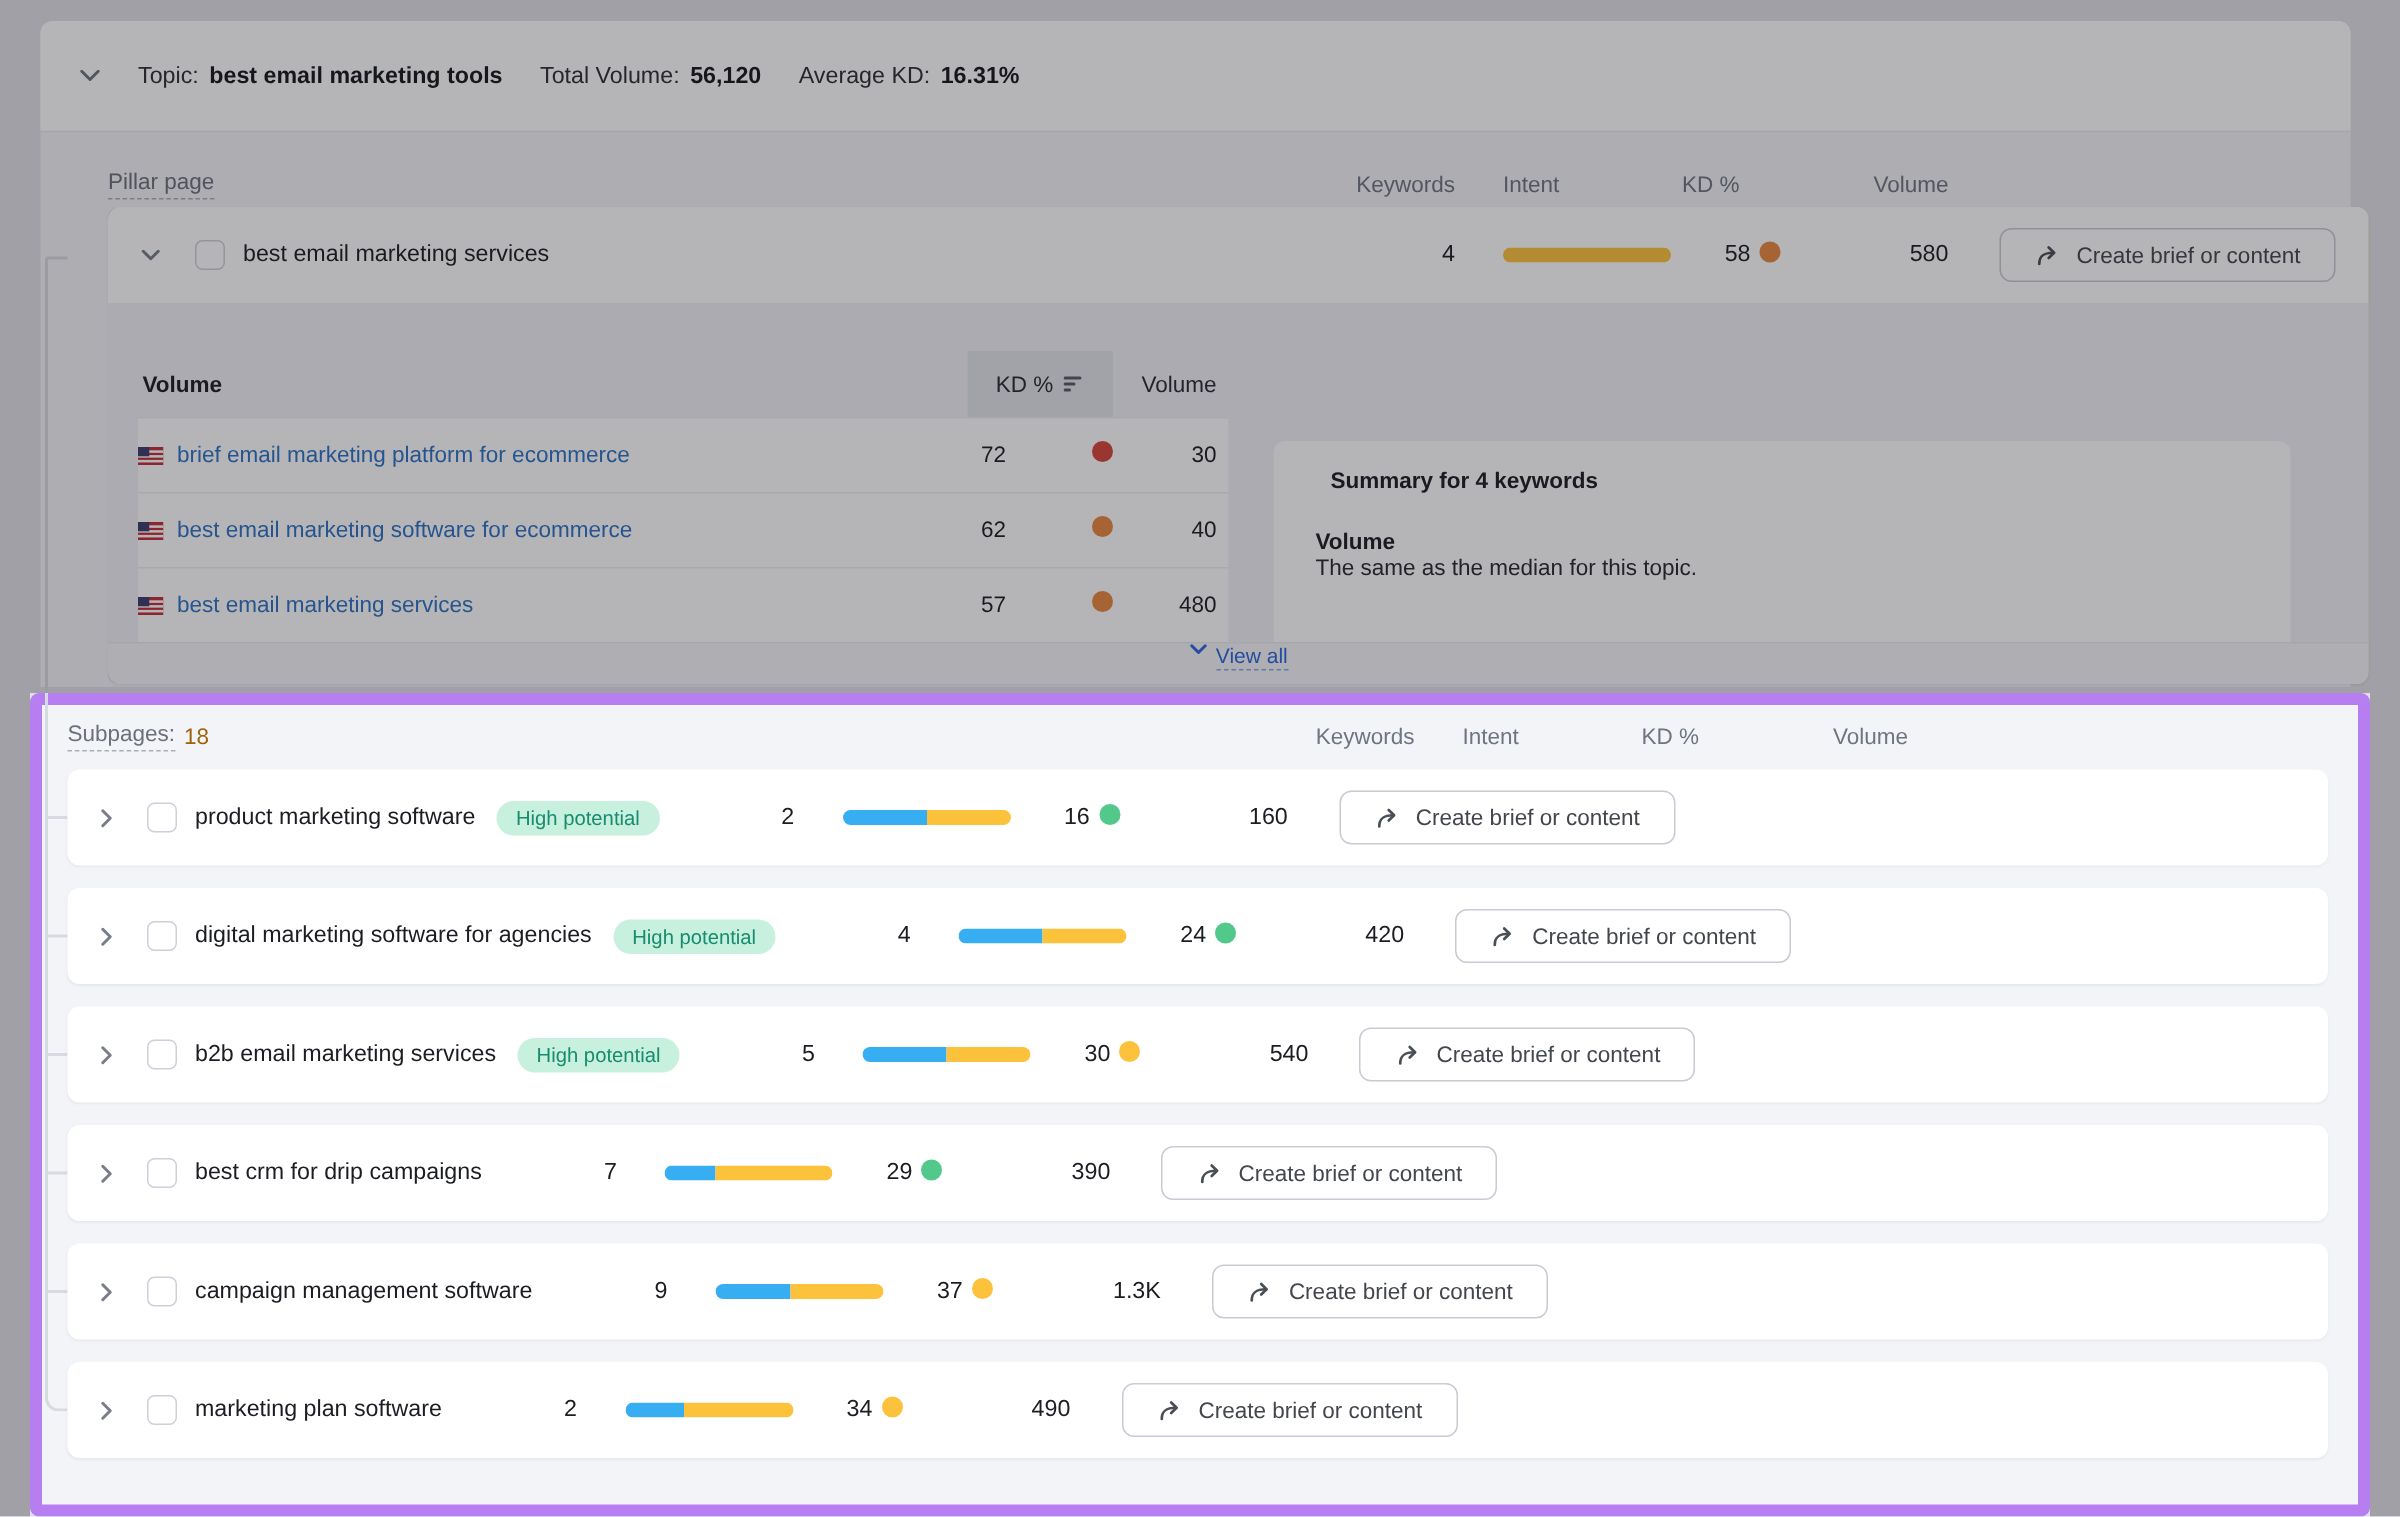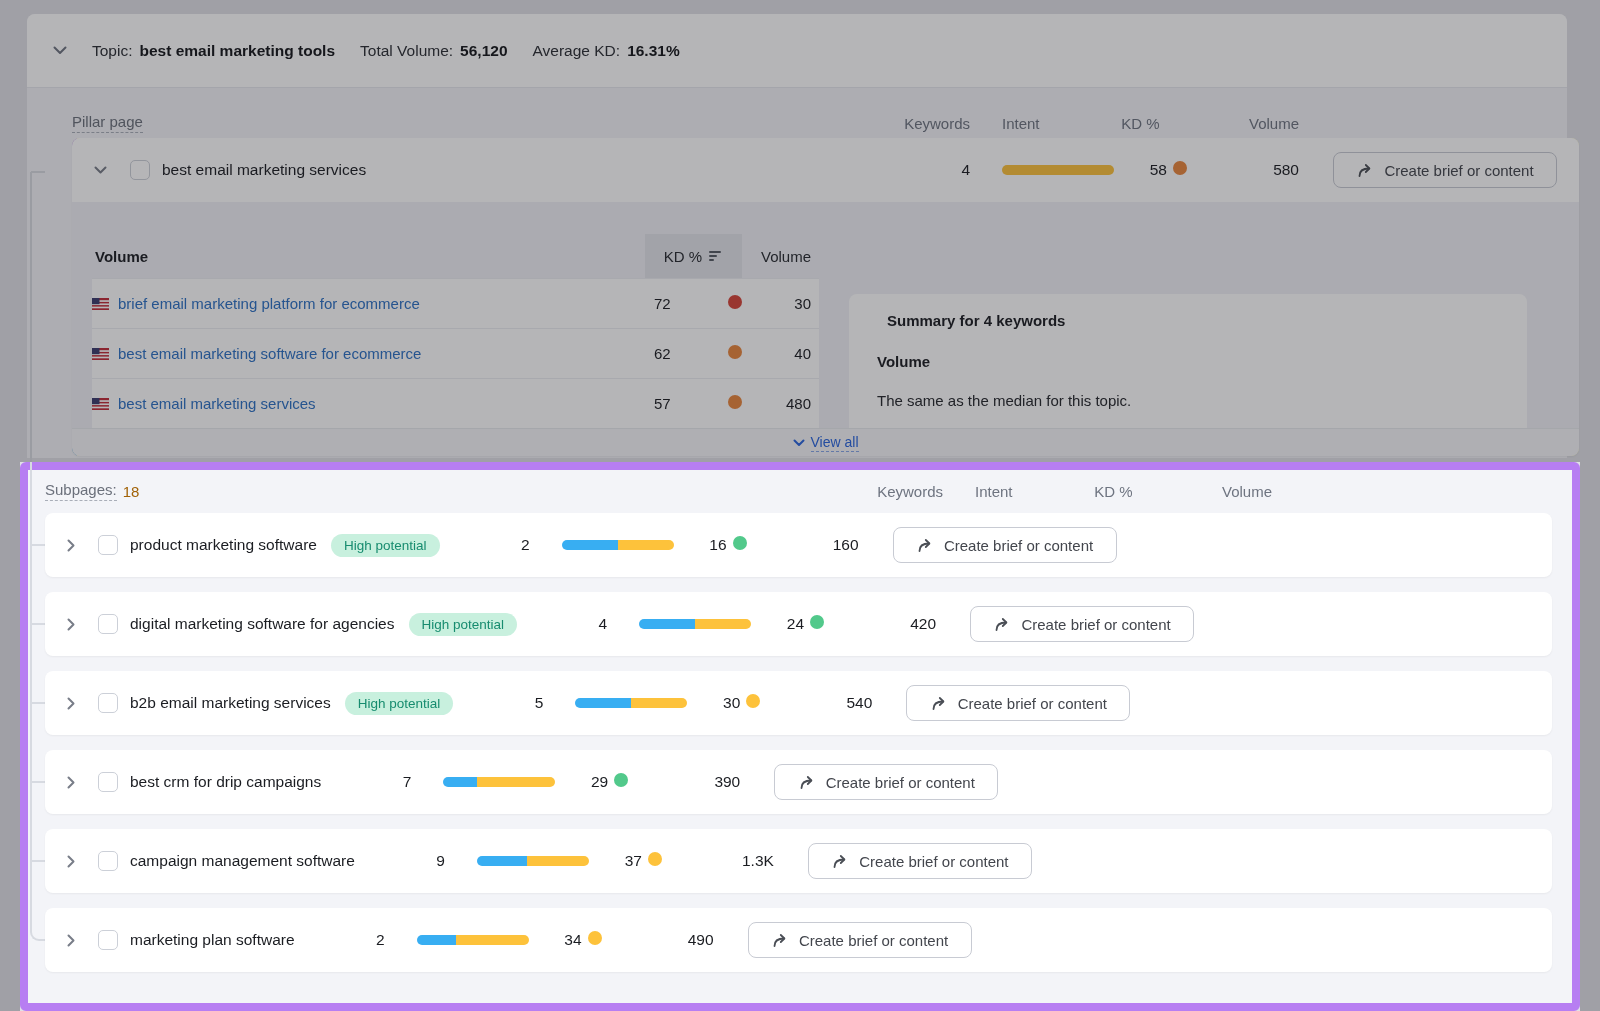--- a/index.html
+++ b/index.html
@@ -67,28 +67,28 @@
   .kw-row { display:flex; align-items:center; height:50px; background:#fff; border-top:1px solid #eceef2; }
   .kw-link { font-size:15px; color:#2d71c4; margin-left:9px; }
   .kw-kd { width:67px; margin-left:auto; text-align:left; font-size:15px; color:#1b1d22; }
   .kw-dot { width:14px; margin-left:7px; }
   .kw-vol { width:77px; text-align:right; padding-right:8px; font-size:15px; color:#1b1d22; }
 
   .summary-panel { position:absolute; left:777px; top:92px; width:678px; height:198px;
                    background:#fff; border-radius:8px; overflow:hidden; padding:18px 28px; }
   .sum-title { font-size:15px; font-weight:700; color:#1b1d22;margin-left:10px; }
   .sum-sub { font-size:15px; font-weight:700; color:#1b1d22; margin-top:24px; }
-  .sum-cols { display:flex; margin-top:22px; }
+  .sum-cols { display:flex; margin-top:0; }
   .sum-note { font-size:15px; color:#26282d; width:343px; }
   .sum-stats { font-size:15px; color:#6e7480; }
   .sum-stats .line { margin-bottom:10px; }
   .sum-stats b { color:#1b1d22; font-weight:700; }
 
   .viewall-bar { position:absolute; left:0; right:0; bottom:0; height:28px; background:#f6f7fa;
-                 border-top:1px solid #e8eaee; display:flex; align-items:center; justify-content:center; gap:6px; }
+                 border-top:1px solid #e8eaee; display:flex; align-items:flex-start; justify-content:center; gap:6px; }
   .viewall-link { font-size:14px; color:#2a65dd; border-bottom:1px dashed #86a7e8; padding-bottom:1px; cursor:pointer; }
 
   
   .tree { position:absolute; z-index:12; background:#d7dae1; }
 
   
   .frame { position:absolute; left:20px; top:462px; width:1560px; height:549px;
            border:8px solid #b77ef2; border-radius:6px; background:#f3f4f8; z-index:10; }
   .sub-content { position:absolute; left:28px; top:470px; width:1544px; height:533px; z-index:15; }
   .sub-header { margin-left:17px; width:1507px; height:42px; display:flex; align-items:center; }

